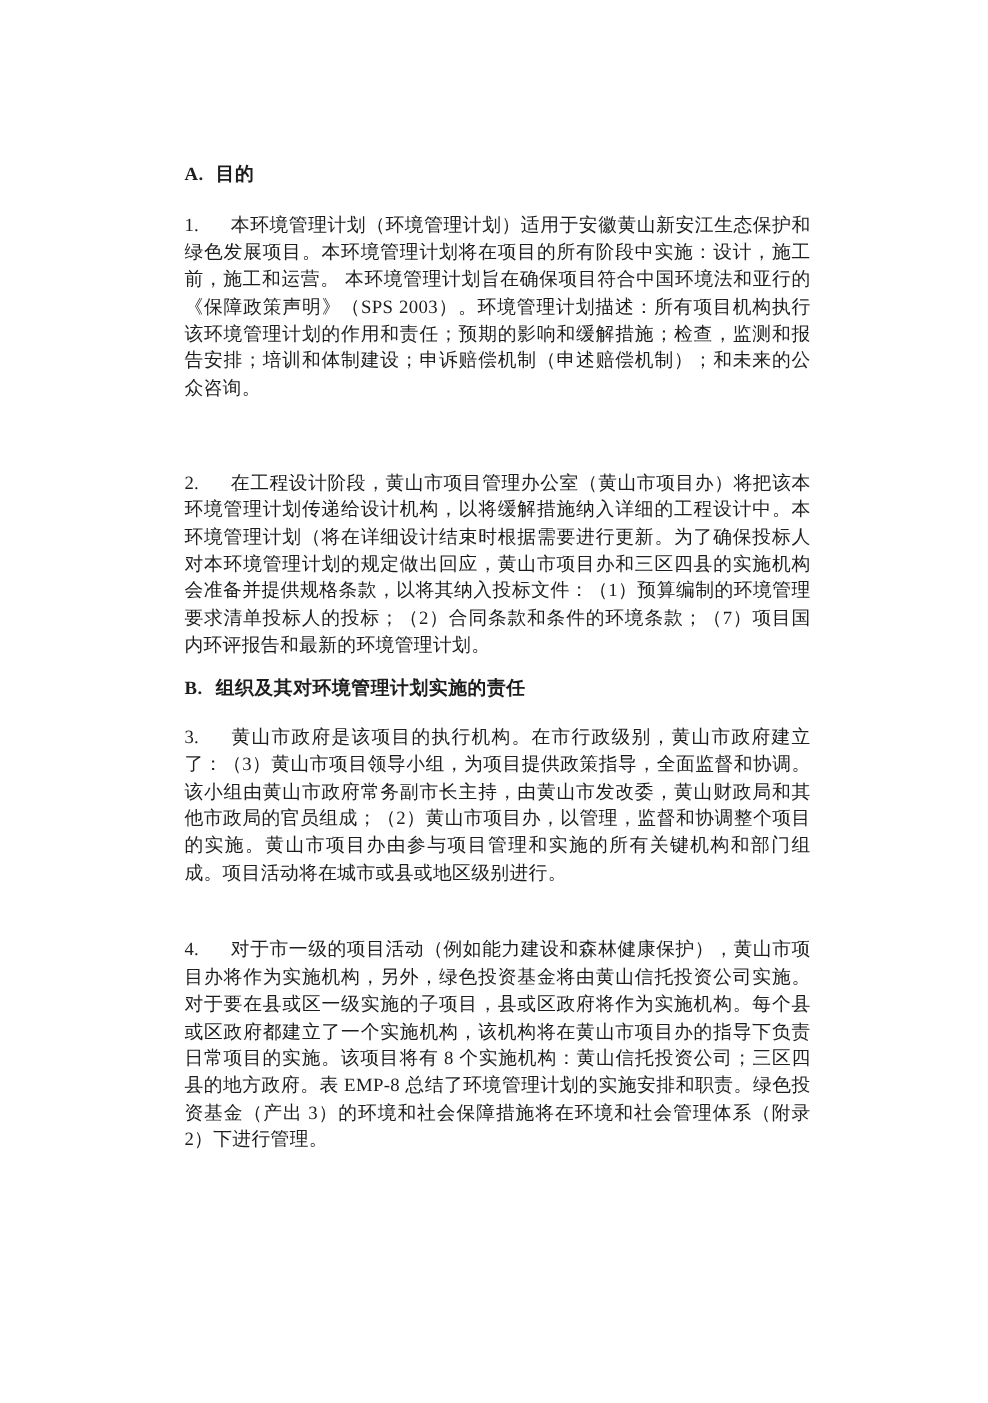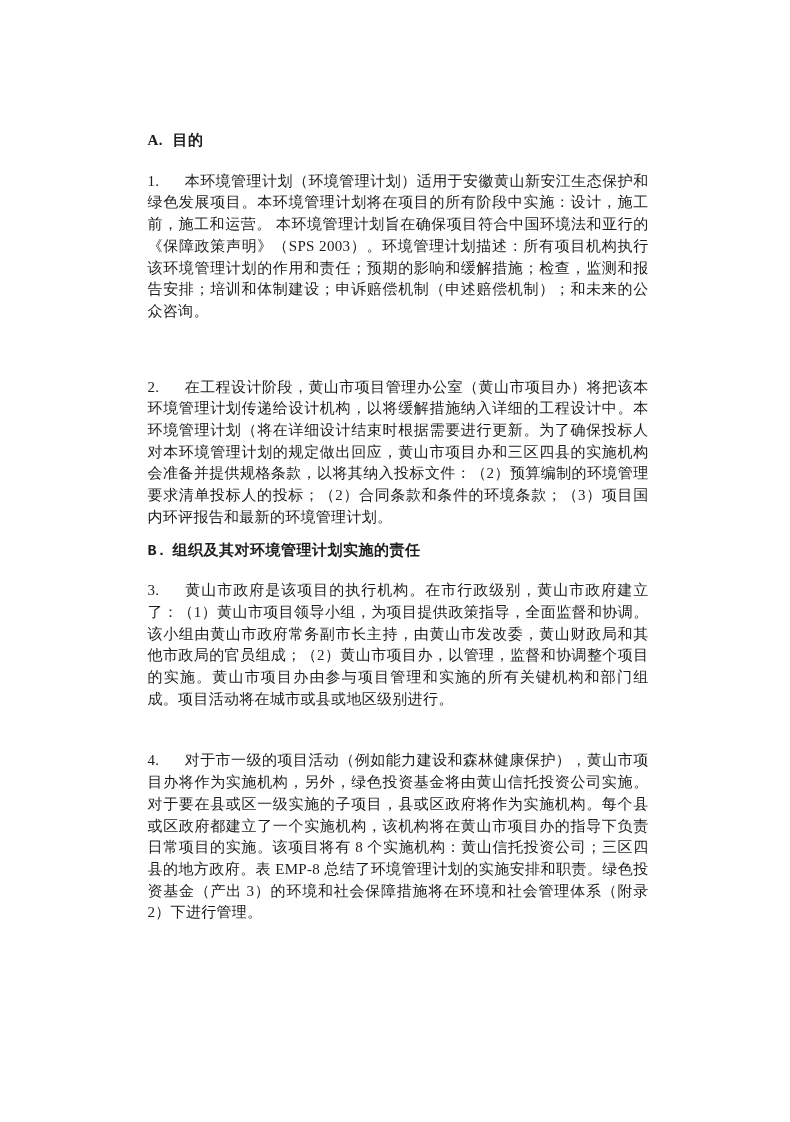--- a/index.html
+++ b/index.html
@@ -39,38 +39,38 @@
     letter-spacing: 0.3px;
   }
   .para .num {
     display: inline-block;
     width: 37px;
   }
   
   .heading-a { margin-bottom: 19px; }
   .para-1    { margin-bottom: 54px; }
   .para-2    { margin-bottom: 12px; }
-  .heading-b { margin-bottom: 18px; font-family: Liberation Mono, monospace; }
+  .heading-b { margin-bottom: 18px; }
   .para-3    { margin-bottom: 40px; }
   .para-4    { margin-bottom: 0; }
 </style>
 </head>
 <body>
 
 <div class="page">
 
   <section>
     <h2 class="heading heading-a"><span class="hletter">A.</span><span>目的</span></h2>
 
     <p class="para para-1"><span class="num">1.</span><span>本环境管理计划（环境管理计划）适用于安徽黄山新安江生态保护和绿色发展项目。本环境管理计划将在项目的所有阶段中实施：设计，施工前，施工和运营。 本环境管理计划旨在确保项目符合中国环境法和亚行的《保障政策声明》（SPS 2003）。环境管理计划描述：所有项目机构执行该环境管理计划的作用和责任；预期的影响和缓解措施；检查，监测和报告安排；培训和体制建设；申诉赔偿机制（申述赔偿机制）；和未来的公众咨询。</span></p>
 
-    <p class="para para-2"><span class="num">2.</span><span>在工程设计阶段，黄山市项目管理办公室（黄山市项目办）将把该本环境管理计划传递给设计机构，以将缓解措施纳入详细的工程设计中。本环境管理计划（将在详细设计结束时根据需要进行更新。为了确保投标人对本环境管理计划的规定做出回应，黄山市项目办和三区四县的实施机构会准备并提供规格条款，以将其纳入投标文件：（2）预算编制的环境管理要求清单投标人的投标；（2）合同条款和条件的环境条款；（3）项目国内环评报告和最新的环境管理计划。</span></p>
+    <p class="para para-2"><span class="num">2.</span><span>在工程设计阶段，黄山市项目管理办公室（黄山市项目办）将把该本环境管理计划传递给设计机构，以将缓解措施纳入详细的工程设计中。本环境管理计划（将在详细设计结束时根据需要进行更新。为了确保投标人对本环境管理计划的规定做出回应，黄山市项目办和三区四县的实施机构会准备并提供规格条款，以将其纳入投标文件：（1）预算编制的环境管理要求清单投标人的投标；（2）合同条款和条件的环境条款；（7）项目国内环评报告和最新的环境管理计划。</span></p>
   </section>
 
   <section>
     <h2 class="heading heading-b"><span class="hletter">B.</span><span>组织及其对环境管理计划实施的责任</span></h2>
 
-    <p class="para para-3"><span class="num">3.</span><span>黄山市政府是该项目的执行机构。在市行政级别，黄山市政府建立了：（1）黄山市项目领导小组，为项目提供政策指导，全面监督和协调。该小组由黄山市政府常务副市长主持，由黄山市发改委，黄山财政局和其他市政局的官员组成；（2）黄山市项目办，以管理，监督和协调整个项目的实施。黄山市项目办由参与项目管理和实施的所有关键机构和部门组成。项目活动将在城市或县或地区级别进行。</span></p>
+    <p class="para para-3"><span class="num">3.</span><span>黄山市政府是该项目的执行机构。在市行政级别，黄山市政府建立了：（3）黄山市项目领导小组，为项目提供政策指导，全面监督和协调。该小组由黄山市政府常务副市长主持，由黄山市发改委，黄山财政局和其他市政局的官员组成；（2）黄山市项目办，以管理，监督和协调整个项目的实施。黄山市项目办由参与项目管理和实施的所有关键机构和部门组成。项目活动将在城市或县或地区级别进行。</span></p>
 
     <p class="para para-4"><span class="num">4.</span><span>对于市一级的项目活动（例如能力建设和森林健康保护），黄山市项目办将作为实施机构，另外，绿色投资基金将由黄山信托投资公司实施。对于要在县或区一级实施的子项目，县或区政府将作为实施机构。每个县或区政府都建立了一个实施机构，该机构将在黄山市项目办的指导下负责日常项目的实施。该项目将有 8 个实施机构：黄山信托投资公司；三区四县的地方政府。表 EMP-8 总结了环境管理计划的实施安排和职责。绿色投资基金（产出 3）的环境和社会保障措施将在环境和社会管理体系（附录 2）下进行管理。</span></p>
   </section>
 
 </div>
 
 </body></html>

